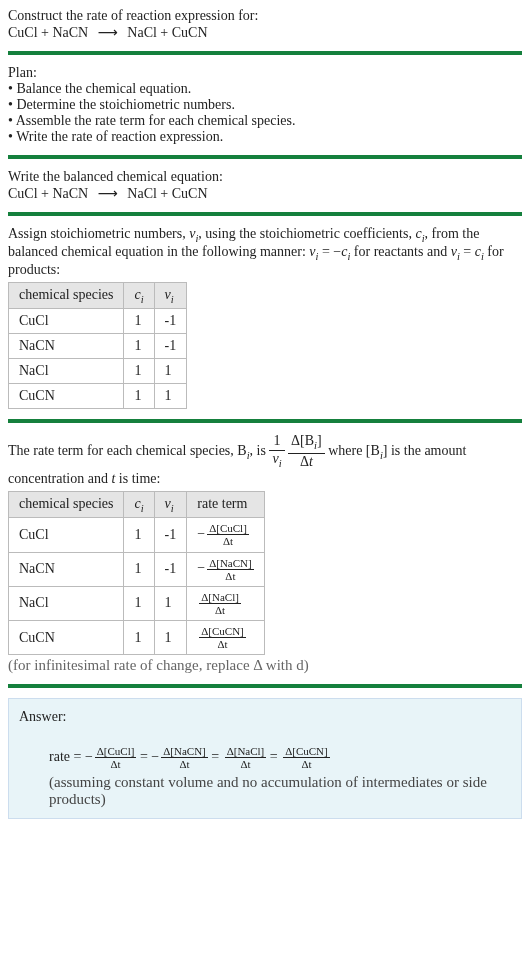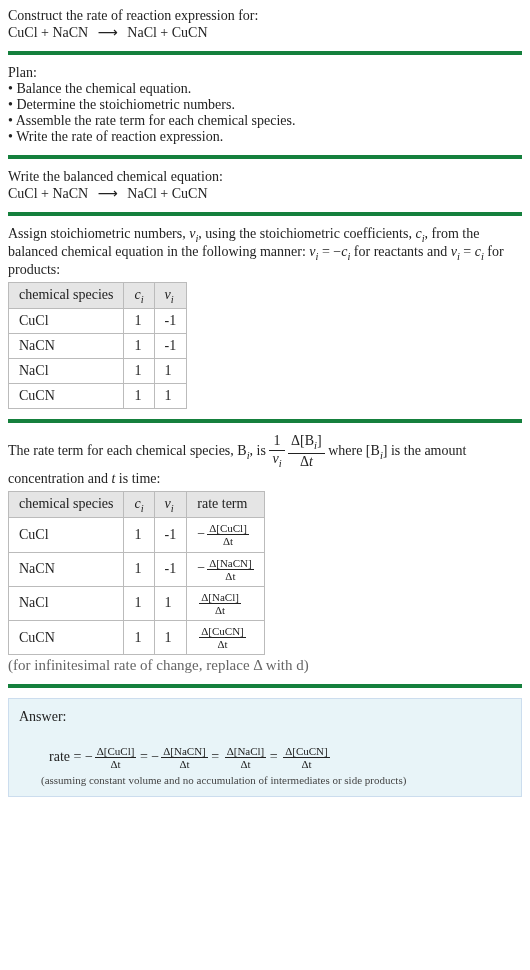--- a/index.html
+++ b/index.html
@@ -82,23 +82,23 @@
   padding: 10px;
   margin-top: 6px;
 }
 .answer-box .label {
   margin-bottom: 20px;
 }
 .answer-box .expr {
   margin-left: 30px;
 }
 .answer-box .assume {
-  font-size: 11px;
+  font-size: 15px;
   color: #444;
-  margin-left: 22px;
+  margin-left: 30px;
   margin-top: 4px;
 }
 sub { font-size: 0.75em; }
 .ital { font-style: italic; }
 .neg { margin-right: 2px; }
 </style>
 </head>
 <body>
 
 <div class="section">

